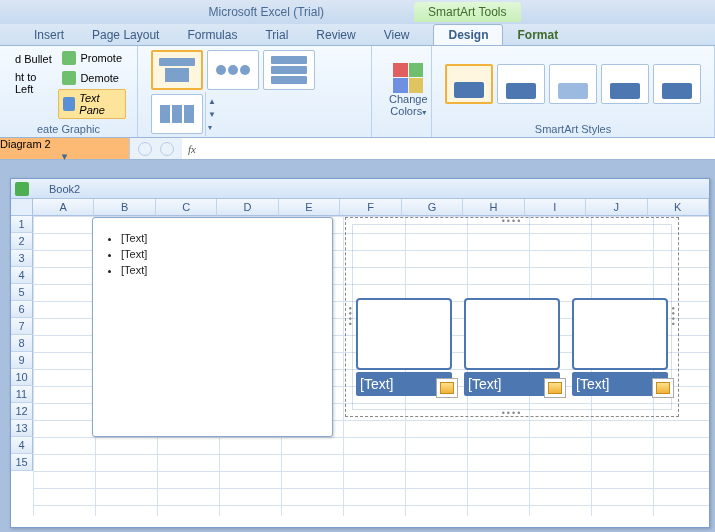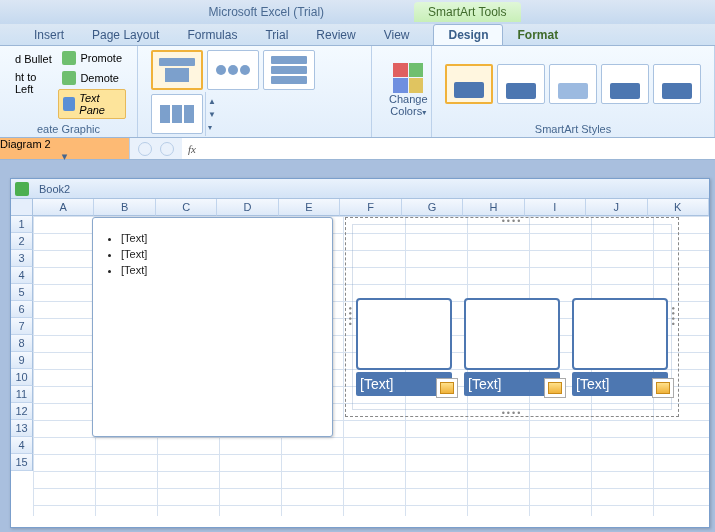--- a/index.html
+++ b/index.html
@@ -51,21 +51,21 @@
   .nbdrop { color:#46678f; padding:0 6px; }
   .fxwrap { display:flex; align-items:center; flex:1; background:#fff; height:100%; }
   .fxicon { width:20px; text-align:center; color:#555; font-style:italic; font-family: "Times New Roman", serif; }
   .fxinput { border:none; flex:1; outline:none; font-size:11px; padding-left:4px; }
   .fxbtns { width:52px; display:flex; justify-content:space-around; padding:0 4px;}
   .fxbtns span { width:14px; height:14px; border:1px solid #b7cde7; border-radius:7px; display:inline-block; }
 
   
   .workspace { background:#a9bfde; height: calc(532px - 24px - 22px - 92px - 22px); position:relative; padding:18px 0 0 10px; }
   .book { background:#fff; border:1px solid #7b9fcc; width: 700px; height: 350px; box-shadow: 1px 1px 3px rgba(0,0,0,.2); }
-  .book-title { background: linear-gradient(#eaf2fc,#d3e3f6); height:20px; border-bottom:1px solid #a9c2e0; display:flex; align-items:center; padding-left:4px; gap:10px; color:#3b5a85; }
+  .book-title { background: linear-gradient(#eaf2fc,#d3e3f6); height:20px; border-bottom:1px solid #a9c2e0; display:flex; align-items:center; padding-left:4px; gap:20px; color:#3b5a85; }
   .book-title .xicon { width:14px; height:14px; background:#4caf50; border-radius:2px; }
   .grid-area { position:relative; }
   .colhdrs { display:flex; margin-left:22px; }
   .colhdr { width:62px; height:17px; background:linear-gradient(#f4f8fe,#dde9f8); border-right:1px solid #c1d4ec; border-bottom:1px solid #a9c2e0; text-align:center; color:#3b5a85; font-size:11px; line-height:17px; }
   .rows { position:absolute; top:17px; left:0; }
   .rowhdr { width:22px; height:17px; background:linear-gradient(#f4f8fe,#dde9f8); border-bottom:1px solid #c1d4ec; border-right:1px solid #a9c2e0; text-align:center; color:#3b5a85; font-size:11px; line-height:17px; }
   .corner { width:22px; height:17px; background:#e5eefb; border-right:1px solid #a9c2e0; border-bottom:1px solid #a9c2e0; position:absolute; top:0; left:0; }
   .cells { position:absolute; top:17px; left:22px; }
   .cellgrid { width: 680px; height: 300px;
     background-image: linear-gradient(to right, #d6e1ef 1px, transparent 1px),

